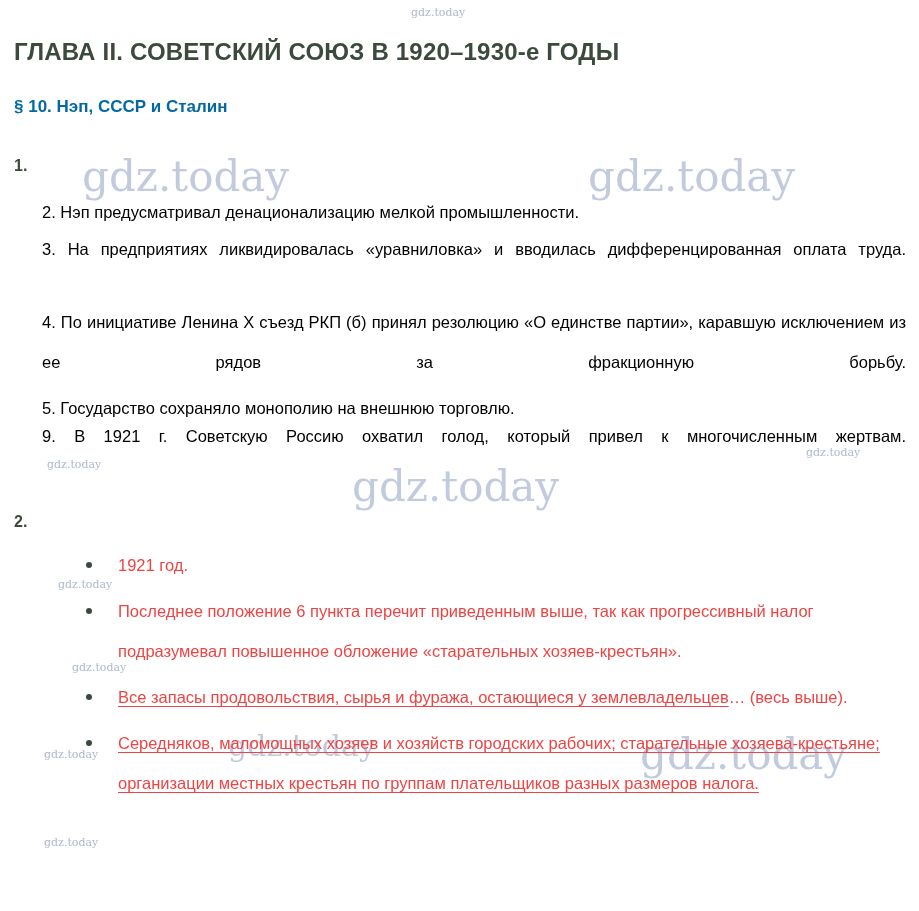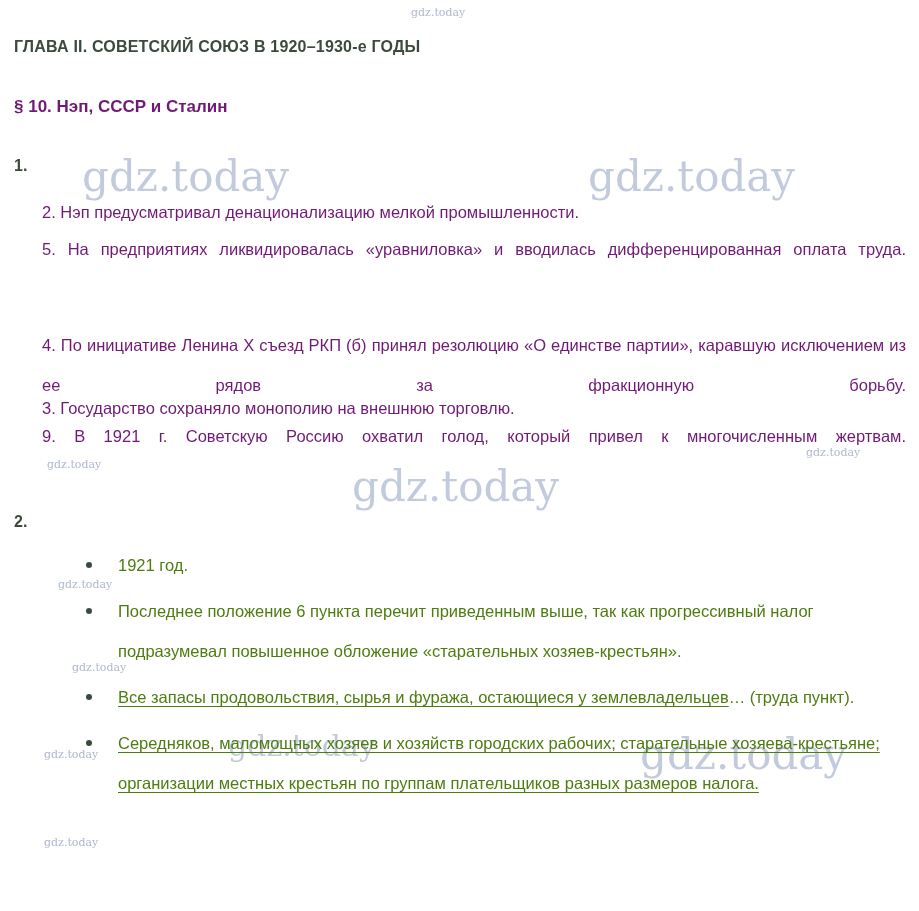--- a/index.html
+++ b/index.html
@@ -35,85 +35,85 @@
   }
   .wm.small { font-size: 11px; color: #aeb8cf; }
   .wm.mid   { font-size: 30px; color: #c2cade; }
   .wm.big   { font-size: 42px; color: #c2cade; }
 
   
   .chapter-title {
     position: absolute;
     left: 14px;
     top: 38px;
-    font-size: 16px;
+    font-size: 24px;
     font-weight: bold;
     letter-spacing: 0.2px;
     color: #3c4a3e;
   }
   .section-title {
     position: absolute;
     left: 14px;
     top: 97px;
     font-size: 17px;
     font-weight: bold;
-    color: #701a75;
+    color: #0369a1;
   }
 
   .qnum {
     position: absolute;
     left: 14px;
     font-size: 16px;
     font-weight: bold;
     color: #3c4a3e;
   }
   .qnum.q1 { top: 157px; }
   .qnum.q2 { top: 513px; }
 
   .para {
     position: absolute;
     left: 42px;
     width: 864px;
     font-size: 16.5px;
     line-height: 40px;
-    color: #701a75;
+    color: #000000;
     text-align: justify;
     text-justify: inter-word;
   }
   .para.justify-all {
     text-align: justify;
   }
   .para.justify-all::after {
     content: "";
     display: inline-block;
     width: 100%;
   }
 
   .p1 { top: 192px; }
   .p2 { top: 229px; }
-  .p3 { top: 325px; }
+  .p3 { top: 302px; }
   .p4 { top: 388px; }
   .p5 { top: 416px; }
 
   
   .bullets {
     position: absolute;
     left: 70px;
     top: 545px;
     width: 810px;
     margin: 0;
     padding: 0;
     list-style: none;
   }
   .bullets li {
     position: relative;
     padding-left: 48px;
     font-size: 16.5px;
     line-height: 40px;
-    color: #4d7c0f;
+    color: #ef4444;
     margin-bottom: 6px;
   }
   .bullets li .dot {
     position: absolute;
     left: 16px;
     top: 17px;
     width: 6px;
     height: 6px;
     background: #3c4a3e;
     border-radius: 50%;
@@ -143,39 +143,39 @@
     <div class="wm big" style="left:640px; top:730px;">gdz.today</div>
     <div class="wm small" style="left:44px;  top:836px;">gdz.today</div>
   </div>
 
   <div class="chapter-title">ГЛАВА II. СОВЕТСКИЙ СОЮЗ В 1920–1930-е ГОДЫ</div>
   <div class="section-title">§ 10. Нэп, СССР и Сталин</div>
 
   <div class="qnum q1">1.</div>
 
   <div class="para p1">2. Нэп предусматривал денационализацию мелкой промышленности.</div>
-  <div class="para p2 justify-all">5. На предприятиях ликвидировалась «уравниловка» и вводилась дифференцированная оплата труда.</div>
+  <div class="para p2 justify-all">3. На предприятиях ликвидировалась «уравниловка» и вводилась дифференцированная оплата труда.</div>
   <div class="para p3 justify-all">4. По инициативе Ленина X съезд РКП (б) принял резолюцию «О единстве партии», каравшую исключением из ее рядов за фракционную борьбу.</div>
-  <div class="para p4">3. Государство сохраняло монополию на внешнюю торговлю.</div>
+  <div class="para p4">5. Государство сохраняло монополию на внешнюю торговлю.</div>
   <div class="para p5 justify-all">9. В 1921 г. Советскую Россию охватил голод, который привел к многочисленным жертвам.</div>
 
   <div class="qnum q2">2.</div>
 
   <ul class="bullets">
     <li>
       <span class="dot"></span>
       <span>1921 год.</span>
     </li>
     <li>
       <span class="dot"></span>
       <span>Последнее положение 6 пункта перечит приведенным выше, так как прогрессивный налог подразумевал повышенное обложение «старательных хозяев-крестьян».</span>
     </li>
     <li>
       <span class="dot"></span>
-      <span class="u">Все запасы продовольствия, сырья и фуража, остающиеся у землевладельцев</span><span>… (труда пункт).</span>
+      <span class="u">Все запасы продовольствия, сырья и фуража, остающиеся у землевладельцев</span><span>… (весь выше).</span>
     </li>
     <li>
       <span class="dot"></span>
       <span class="u">Середняков, маломощных хозяев и хозяйств городских рабочих; старательные хозяева-крестьяне; организации местных крестьян по группам плательщиков разных размеров налога.</span>
     </li>
   </ul>
 
 </div>
 
 </body></html>

